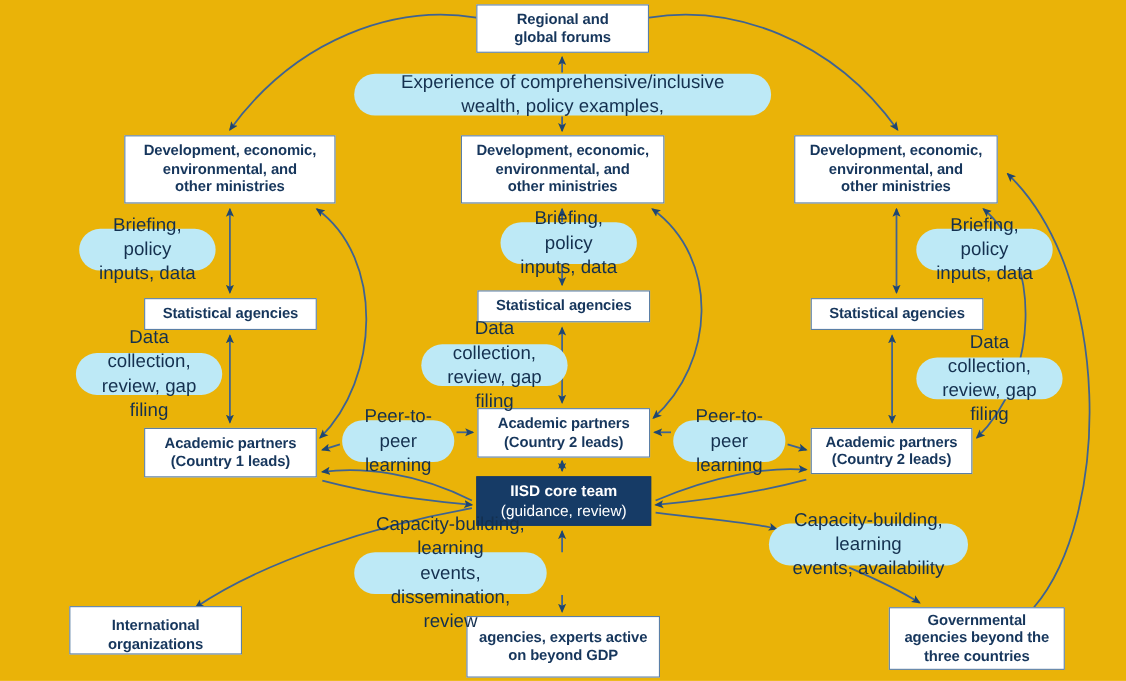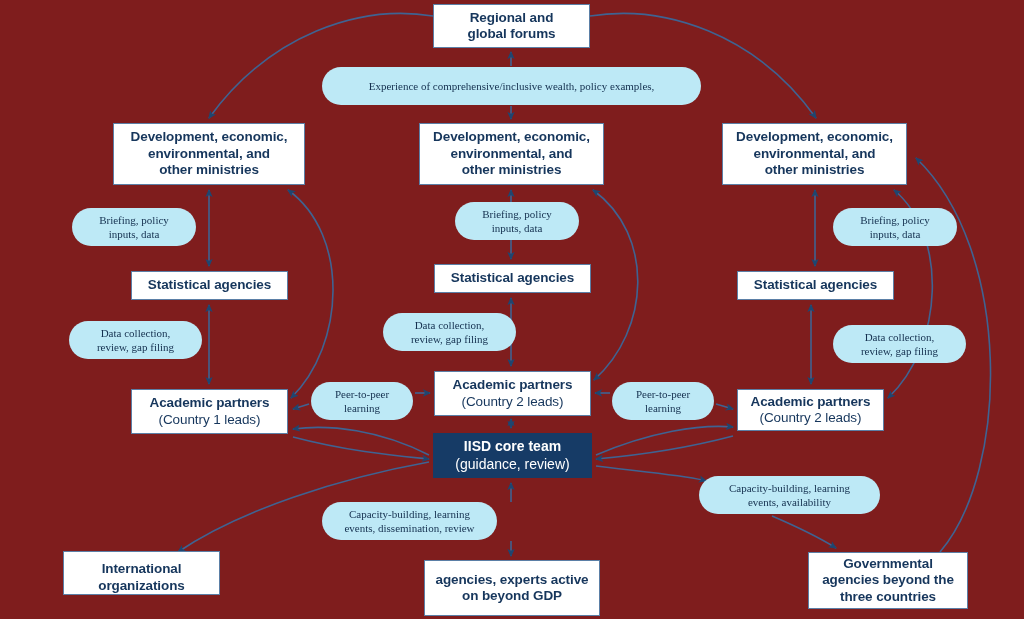--- a/index.html
+++ b/index.html
@@ -10,21 +10,21 @@
   body {
     width: 1024px;
     height: 619px;
     font-family: "Liberation Sans", sans-serif;
     overflow: hidden;
   }
   #diagram-root {
     position: relative;
     width: 1024px;
     height: 619px;
-    background: #7f1d1d;
+    background: #eab308;
   }
   svg.edges {
     position: absolute;
     left: 0;
     top: 0;
     width: 1024px;
     height: 619px;
   }
   .node {
     position: absolute;
@@ -37,41 +37,40 @@
   }
   .box {
     background: #ffffff;
     border: 1.5px solid #5b7fa6;
     color: #16365c;
     font-weight: bold;
     font-size: 13.5px;
     letter-spacing: -0.1px;
   }
   .box .sub {
-    font-weight: normal;
+    font-weight: bold;
   }
   .box-dark {
     background: #163b66;
     border: 1.5px solid #163b66;
     color: #ffffff;
     font-weight: bold;
     font-size: 14px;
   }
   .box-dark .sub {
     font-weight: normal;
   }
   .pill {
     background: #bde9f6;
     border-radius: 999px;
     color: #14304f;
-    font-size: 11px;
+    font-size: 17px;
     font-weight: normal;
     padding: 4px 10px;
     line-height: 1.3;
-    font-family: Liberation Serif, serif;
   }
   .node-inner {
     width: 100%;
     padding: 0 4px;
   }
 </style>
 </head>
 <body>
 
 <div id="diagram-root">

